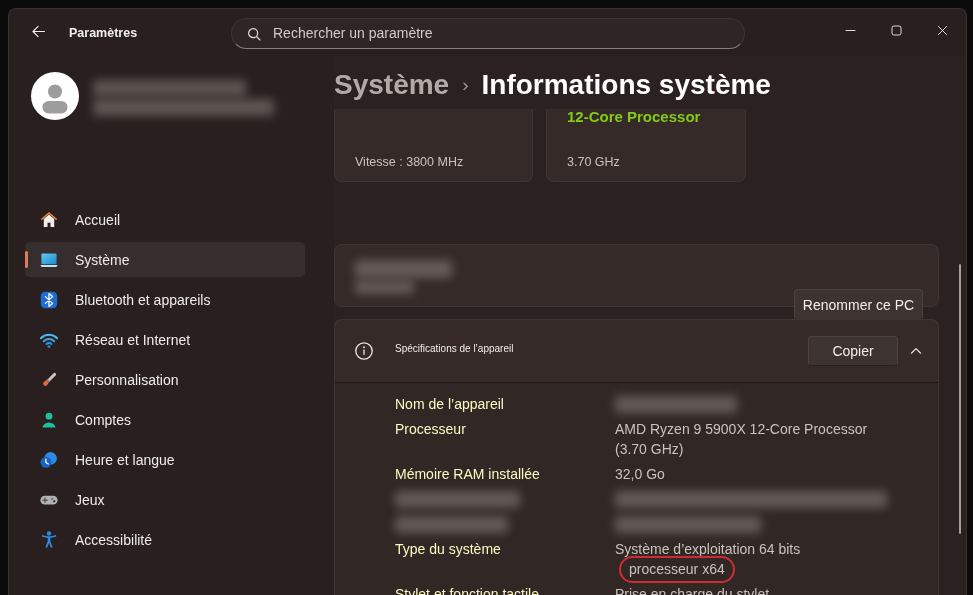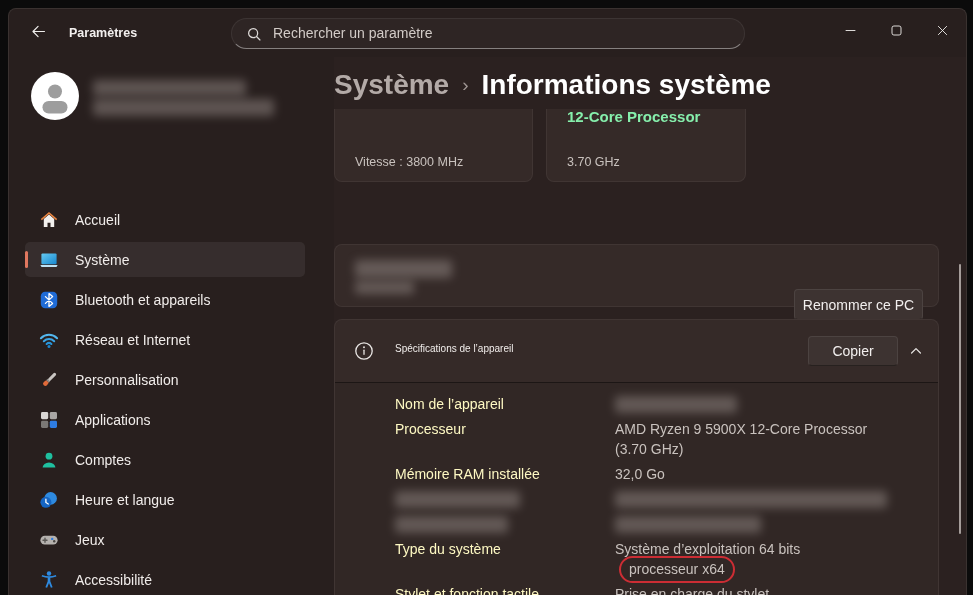--- a/index.html
+++ b/index.html
@@ -49,21 +49,21 @@
   .crumbs { position:absolute; left:0; top:12px; display:flex; align-items:baseline; white-space:nowrap; }
   .crumb-parent { font-size:28px; font-weight:600; color:#b3aaa7; cursor:pointer; }
   .crumb-sep { font-size:19px; color:#9f9693; margin:0 13px; position:relative; top:-3px; }
   .crumb-current { font-size:28px; font-weight:600; color:#ffffff; }
 
   .viewport { position:absolute; left:0; top:52px; width:605px; height:487px; overflow:hidden; }
   .card { position:absolute; background:#352a28; border:1px solid rgba(255,255,255,0.055); border-radius:8px; }
   .card-top-left  { left:0;  top:-45px; width:199px; height:118px; }
   .card-top-right { left:212px; top:-45px; width:200px; height:118px; }
   .mini-caption { position:absolute; left:20px; top:90px; font-size:12.5px; color:#c9c2be; }
-  .mini-title   { position:absolute; left:20px; top:43px; font-size:15px; font-weight:bold; color:#86efac; white-space:nowrap; }
+  .mini-title   { position:absolute; left:20px; top:43px; font-size:15px; font-weight:bold; color:#84cc16; white-space:nowrap; }
 
   .card-rename { left:0; top:135px; width:605px; height:63px; }
   .dev-line1 { position:absolute; left:20px; top:15px; width:97px; height:18px; }
   .dev-line2 { position:absolute; left:20px; top:36px; width:59px; height:13px; }
   .btn { background:#3d3331; border:1px solid rgba(255,255,255,0.08);
          border-bottom-color:rgba(0,0,0,0.35); border-radius:4px; color:#f2efee;
          font-size:14px; font-family:inherit; cursor:pointer; }
   .rename-btn { position:absolute; right:15px; top:16px; width:129px; height:31px;margin-top:28px; }
 
   .card-specs { left:0; top:210px; width:605px; height:300px; border-radius:8px 8px 0 0; }
@@ -196,31 +196,20 @@
                   <rect x="8.2" y="10.2" width="3.6" height="2" fill="#8d8a88"></rect>
                   <path d="M8.2 12.2h3.6l.5 2.9a2.3 2.3 0 0 1-4.6 0Z" fill="#e06a3a"></path>
                 </g>
               </svg>
             </span>
             <span class="nav-label">Personnalisation</span>
           </div>
           <div class="nav-item">
             <span class="nav-icon">
               <svg viewBox="0 0 20 20" width="20" height="20">
-                <rect x="2" y="2" width="7.2" height="7.2" rx="1.4" fill="#d9d6d4"></rect>
-                <rect x="10.8" y="2" width="7.2" height="7.2" rx="1.4" fill="#a9a6a4"></rect>
-                <rect x="2" y="10.8" width="7.2" height="7.2" rx="1.4" fill="#7b7876"></rect>
-                <rect x="10.8" y="10.8" width="7.2" height="7.2" rx="1.4" fill="#2e7ce2"></rect>
-              </svg>
-            </span>
-            <span class="nav-label">Applications</span>
-          </div>
-          <div class="nav-item">
-            <span class="nav-icon">
-              <svg viewBox="0 0 20 20" width="20" height="20">
                 <circle cx="10" cy="6.2" r="3.4" fill="#1fc0a0"></circle>
                 <path d="M3.6 17.6a6.4 5.2 0 0 1 12.8 0Z" fill="#1fc0a0"></path>
               </svg>
             </span>
             <span class="nav-label">Comptes</span>
           </div>
           <div class="nav-item">
             <span class="nav-icon">
               <svg viewBox="0 0 20 20" width="20" height="20">
                 <circle cx="11.6" cy="8.4" r="6.3" fill="#2e8ae0"></circle>

